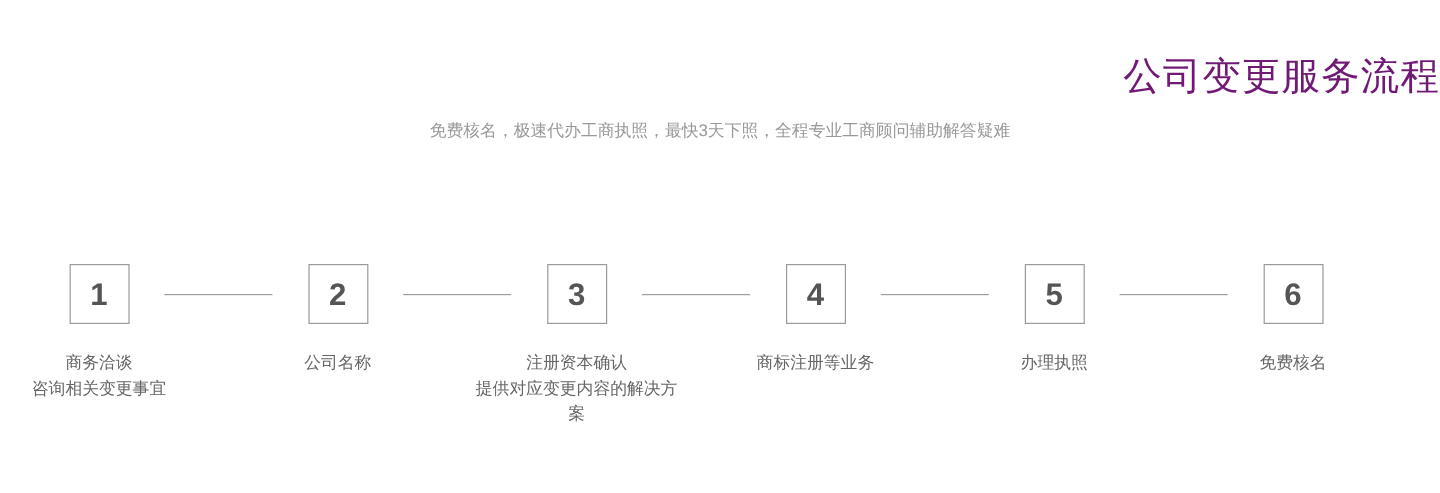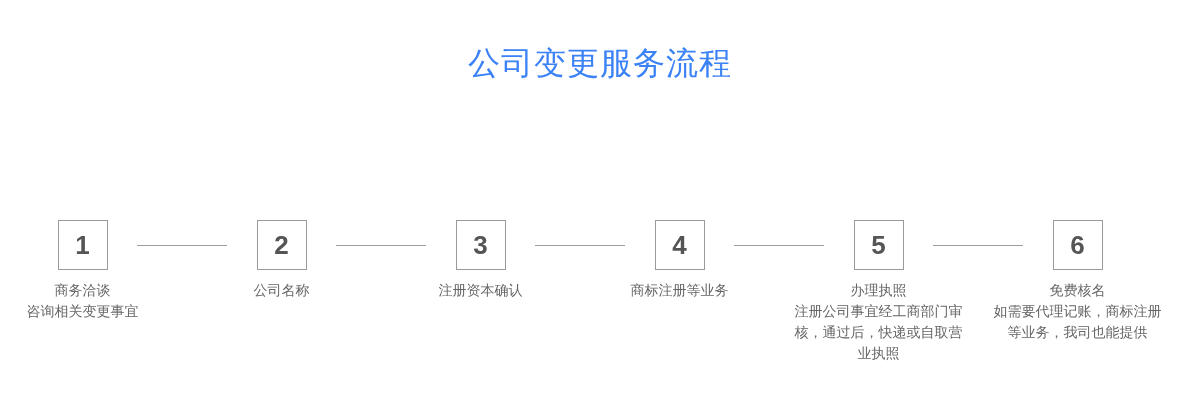--- a/index.html
+++ b/index.html
@@ -10,25 +10,25 @@
     height: 411px;
     background: #ffffff;
     overflow: hidden;
     font-family: "Liberation Sans", "DejaVu Sans", sans-serif;
   }
   .title {
     position: absolute;
     top: 44px;
     left: 0;
     width: 100%;
-    text-align: center;
+    text-align: right;
     font-size: 32px;
     line-height: 38px;
     font-weight: 500;
-    color: #3b82f6;
+    color: #701a75;
     letter-spacing: 1px;
   }
   .subtitle {
     position: absolute;
     top: 98px;
     left: 0;
     width: 100%;
     text-align: center;
     font-size: 14px;
     line-height: 20px;
@@ -64,40 +64,41 @@
   }
   .connector {
     position: absolute;
     top: 25px;
     right: -45px;
     width: 90px;
     height: 1px;
     background: #9e9e9e;
   }
   .step-title {
-    margin-top: 10px;
+    margin-top: 22px;
     font-size: 14px;
     line-height: 21px;
     color: #666666;
     text-align: center;
   }
   .step-desc {
     width: 180px;
     font-size: 14px;
     line-height: 21px;
     color: #666666;
     text-align: center;
   }
 </style>
 </head>
 <body>
 
 <div class="page">
 
   <div class="title">公司变更服务流程</div>
+  <div class="subtitle">免费核名，极速代办工商执照，最快3天下照，全程专业工商顾问辅助解答疑难</div>
 
   <div class="steps">
 
     <div class="step">
       <div class="num-box">
         <span>1</span>
       </div>
       <div class="connector"></div>
       <div class="step-title">商务洽谈</div>
       <div class="step-desc">咨询相关变更事宜</div>
@@ -110,41 +111,40 @@
       <div class="connector"></div>
       <div class="step-title">公司名称</div>
     </div>
 
     <div class="step">
       <div class="num-box">
         <span>3</span>
       </div>
       <div class="connector"></div>
       <div class="step-title">注册资本确认</div>
+      <div class="step-desc">提供对应变更内容的解决方案</div>
     </div>
 
     <div class="step">
       <div class="num-box">
         <span>4</span>
       </div>
       <div class="connector"></div>
       <div class="step-title">商标注册等业务</div>
     </div>
 
     <div class="step">
       <div class="num-box">
         <span>5</span>
       </div>
       <div class="connector"></div>
       <div class="step-title">办理执照</div>
-      <div class="step-desc">注册公司事宜经工商部门审核，通过后，快递或自取营业执照</div>
     </div>
 
     <div class="step">
       <div class="num-box">
         <span>6</span>
       </div>
       <div class="step-title">免费核名</div>
-      <div class="step-desc">如需要代理记账，商标注册等业务，我司也能提供</div>
     </div>
 
   </div>
 </div>
 
 </body></html>

